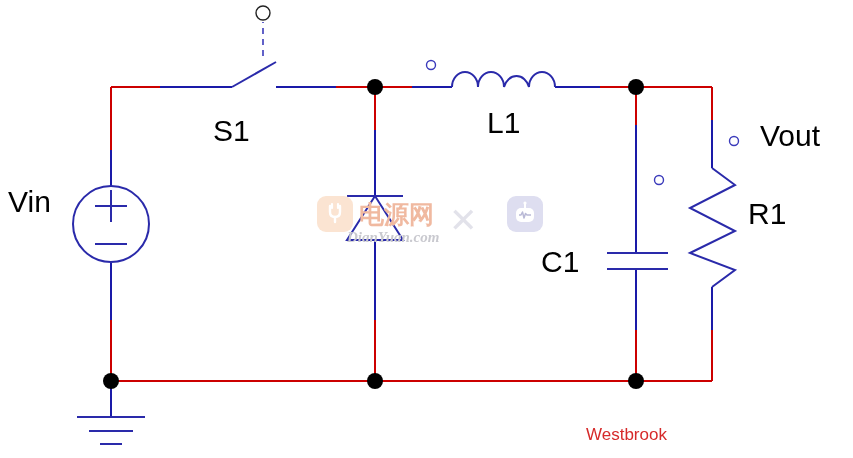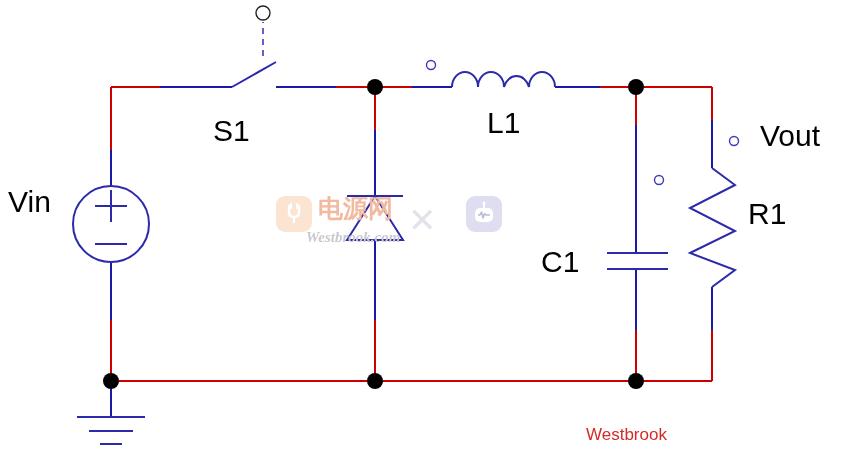--- a/index.html
+++ b/index.html
@@ -43,24 +43,25 @@
   }
   .author-label {
     font-family: "Liberation Sans", sans-serif;
     font-size: 17px;
     fill: #d62a2a;
   }
   
   .wm {
     position: absolute;
     display: flex;
-    align-items: flex-start;
+    align-items: center;
     opacity: 1;
     pointer-events: none;
     user-select: none;
+    margin-left: 41px;
   }
   #wm-dianyuan { left: 276px; top: 196px; }
   #wm-x {
     left: 408px; top: 203px;
     font-size: 34px;
     color: #e2e2ea;
     font-family: "Liberation Sans", sans-serif;
     line-height: 1;
   }
   #wm-dianzixingqiu { left: 466px; top: 196px; }
@@ -211,21 +212,21 @@
 
   <div class="wm" id="wm-dianyuan">
     <div class="wm-badge plug">
       <svg width="24" height="24" viewBox="0 0 24 24">
         <path d="M7 4 L7 10 Q7 15 12 15 Q17 15 17 10 L17 4" fill="none" stroke="#ffffff" stroke-width="2.4" stroke-linecap="round"></path>
         <path d="M12 15 L12 20" fill="none" stroke="#ffffff" stroke-width="2.4" stroke-linecap="round"></path>
         <path d="M9 2 L9 6 M15 2 L15 6" fill="none" stroke="#ffffff" stroke-width="2.2" stroke-linecap="round"></path>
       </svg>
     </div>
     <span class="wm-text-cn">电源网</span>
-    <span class="wm-text-en">Westbrook.com</span>
+    <span class="wm-text-en">DianYuan.com</span>
   </div>
 
   <div class="wm" id="wm-x">✕</div>
 
   <div class="wm" id="wm-dianzixingqiu">
     <div class="wm-badge robot">
       <svg width="26" height="26" viewBox="0 0 26 26">
         <rect x="4" y="7" width="18" height="14" rx="5" fill="#ffffff"></rect>
         <path d="M13 2 L13 7" stroke="#ffffff" stroke-width="2" stroke-linecap="round"></path>
         <circle cx="13" cy="2" r="1.6" fill="#ffffff"></circle>

